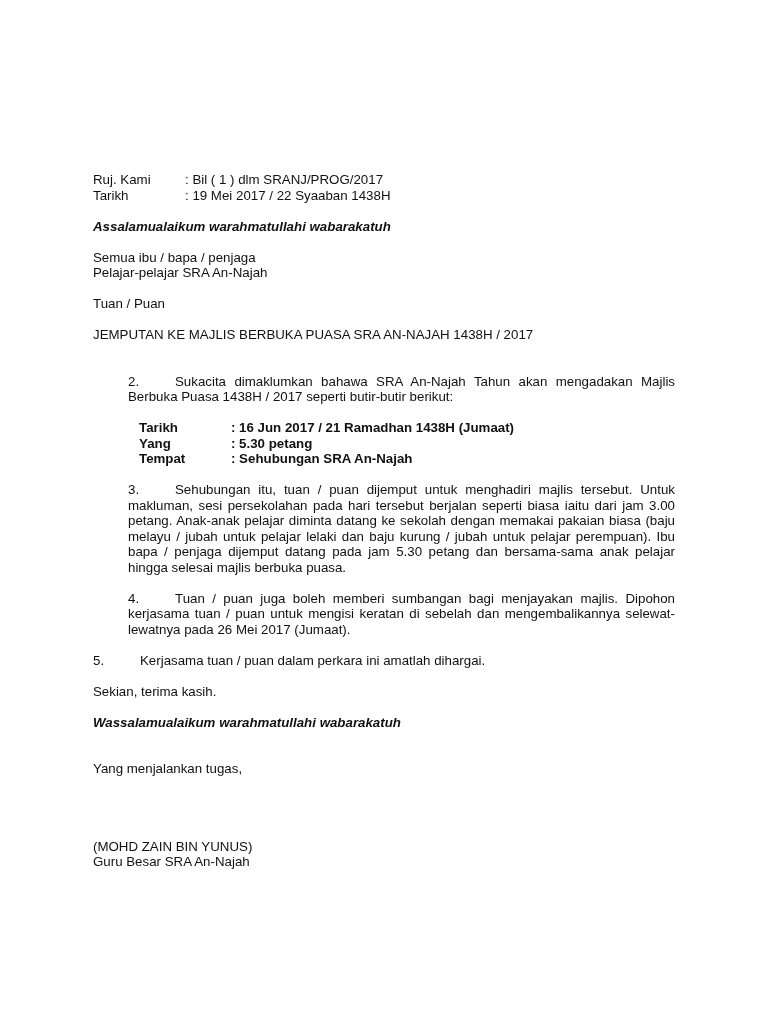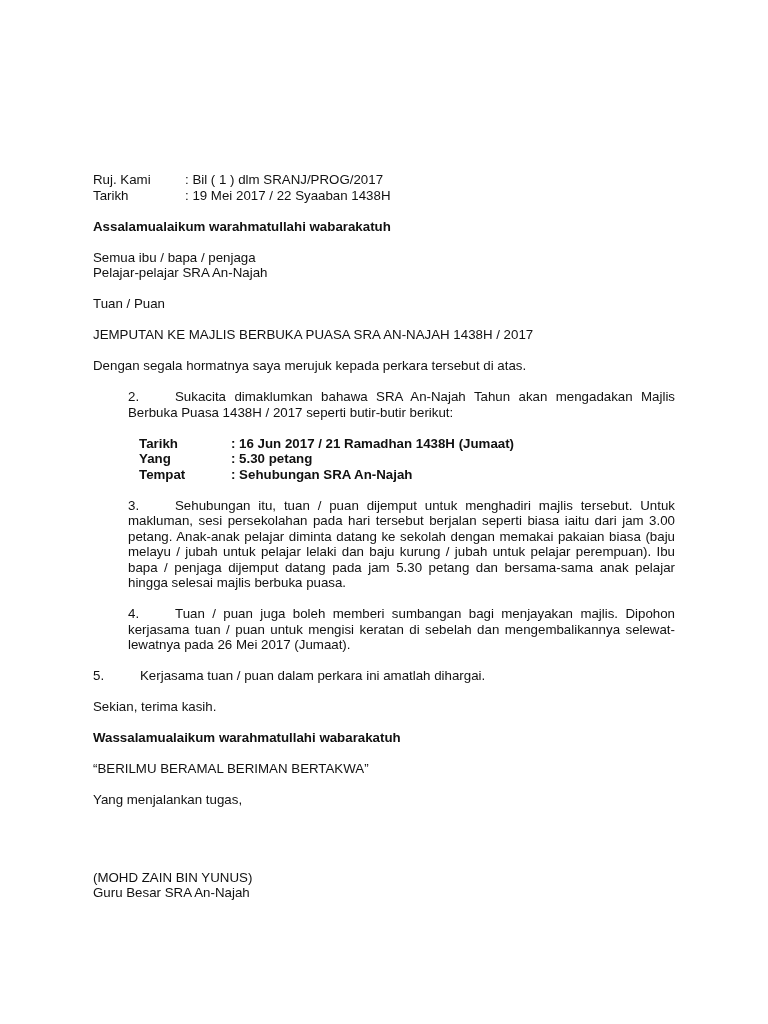--- a/index.html
+++ b/index.html
@@ -4,21 +4,21 @@
 <style>
   html, body { margin: 0; padding: 0; background: #ffffff; }
   body {
     width: 768px; height: 1024px; overflow: hidden; position: relative;
     font-family: "Liberation Sans", sans-serif; color: #111111; font-size: 13.3px;
   }
   .page { position: absolute; left: 93px; top: 172px; width: 582px; line-height: 15.5px; }
   .row { display: flex; }
   .lbl { width: 92px; }
   .b { font-weight: normal; }
-  .bi { font-weight: bold; }
+  .bi { font-weight: bold; font-style: italic; }
   .para { text-align: justify; margin-left: 35px; }
   .num { display: inline-block; width: 47px; }
   .sp { height: 15.5px; }
   .det { margin-left: 46px; font-weight: bold; }
   .det .lbl { width: 92px; }
 </style>
 </head>
 <body>
 
 <div class="page">
@@ -33,21 +33,20 @@
   <div class="sp"></div>
   <div class="bi">Assalamualaikum warahmatullahi wabarakatuh</div>
   <div class="sp"></div>
   <div class="b">Semua ibu / bapa / penjaga</div>
   <div class="b">Pelajar-pelajar SRA An-Najah</div>
   <div class="sp"></div>
   <div>Tuan / Puan</div>
   <div class="sp"></div>
   <div class="b">JEMPUTAN KE MAJLIS BERBUKA PUASA SRA AN-NAJAH 1438H / 2017</div>
   <div class="sp"></div>
-  <div>Dengan segala hormatnya saya merujuk kepada perkara tersebut di atas.</div>
   <div class="sp"></div>
   <div class="para">
     <span class="num">2.</span><span>Sukacita dimaklumkan bahawa SRA An-Najah Tahun akan mengadakan Majlis Berbuka Puasa 1438H / 2017 seperti butir-butir berikut:</span>
   </div>
   <div class="sp"></div>
   <div class="det">
     <div class="row">
       <span class="lbl">Tarikh</span>
       <span>: 16 Jun 2017 / 21 Ramadhan 1438H (Jumaat)</span>
     </div>
@@ -70,21 +69,20 @@
   </div>
   <div class="sp"></div>
   <div>
     <span class="num">5.</span><span>Kerjasama tuan / puan dalam perkara ini amatlah dihargai.</span>
   </div>
   <div class="sp"></div>
   <div>Sekian, terima kasih.</div>
   <div class="sp"></div>
   <div class="bi">Wassalamualaikum warahmatullahi wabarakatuh</div>
   <div class="sp"></div>
-  <div class="b">“BERILMU BERAMAL BERIMAN BERTAKWA”</div>
   <div class="sp"></div>
   <div>Yang menjalankan tugas,</div>
   <div class="sp"></div>
     <div class="sp"></div>
     <div class="sp"></div>
     <div class="sp"></div>
   <div class="b">(MOHD ZAIN BIN YUNUS)</div>
   <div>Guru Besar SRA An-Najah</div>
 </div>
 

